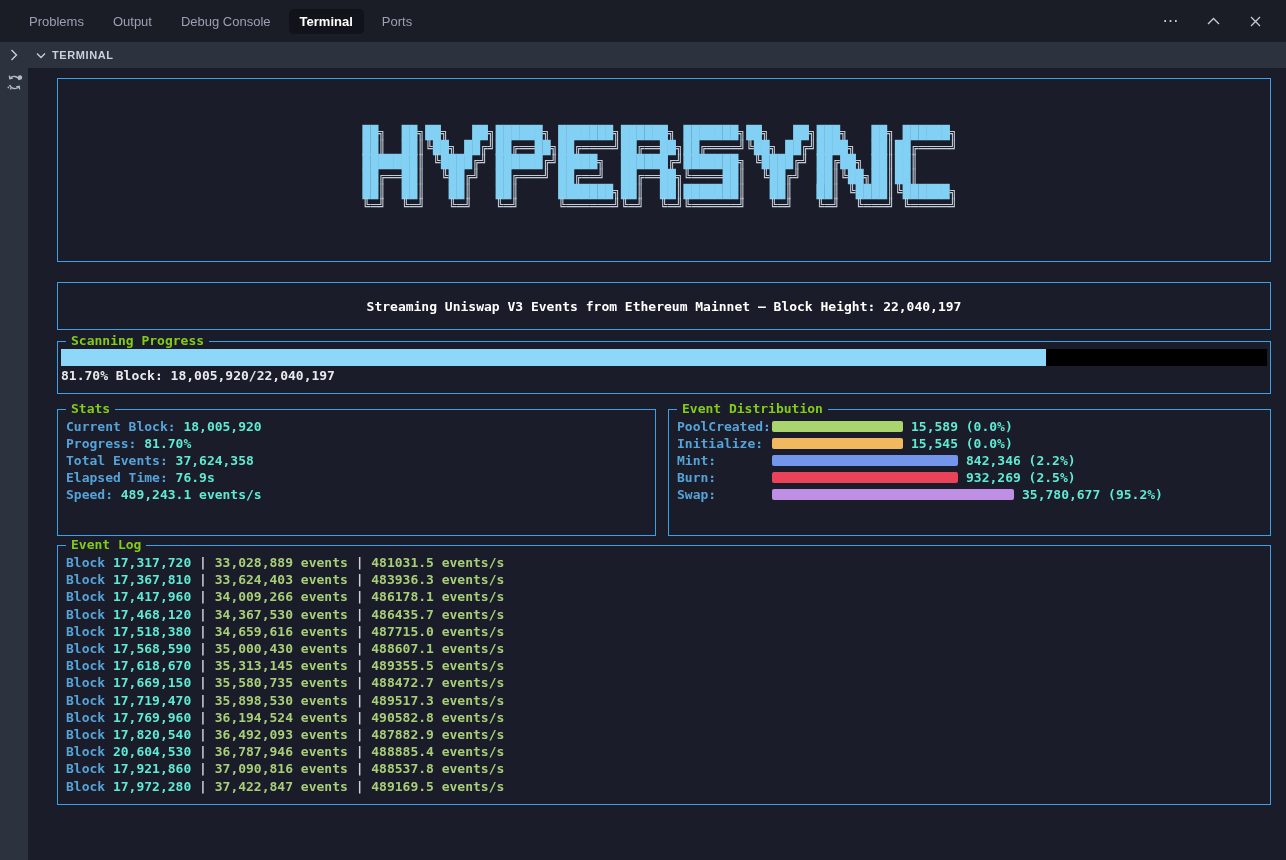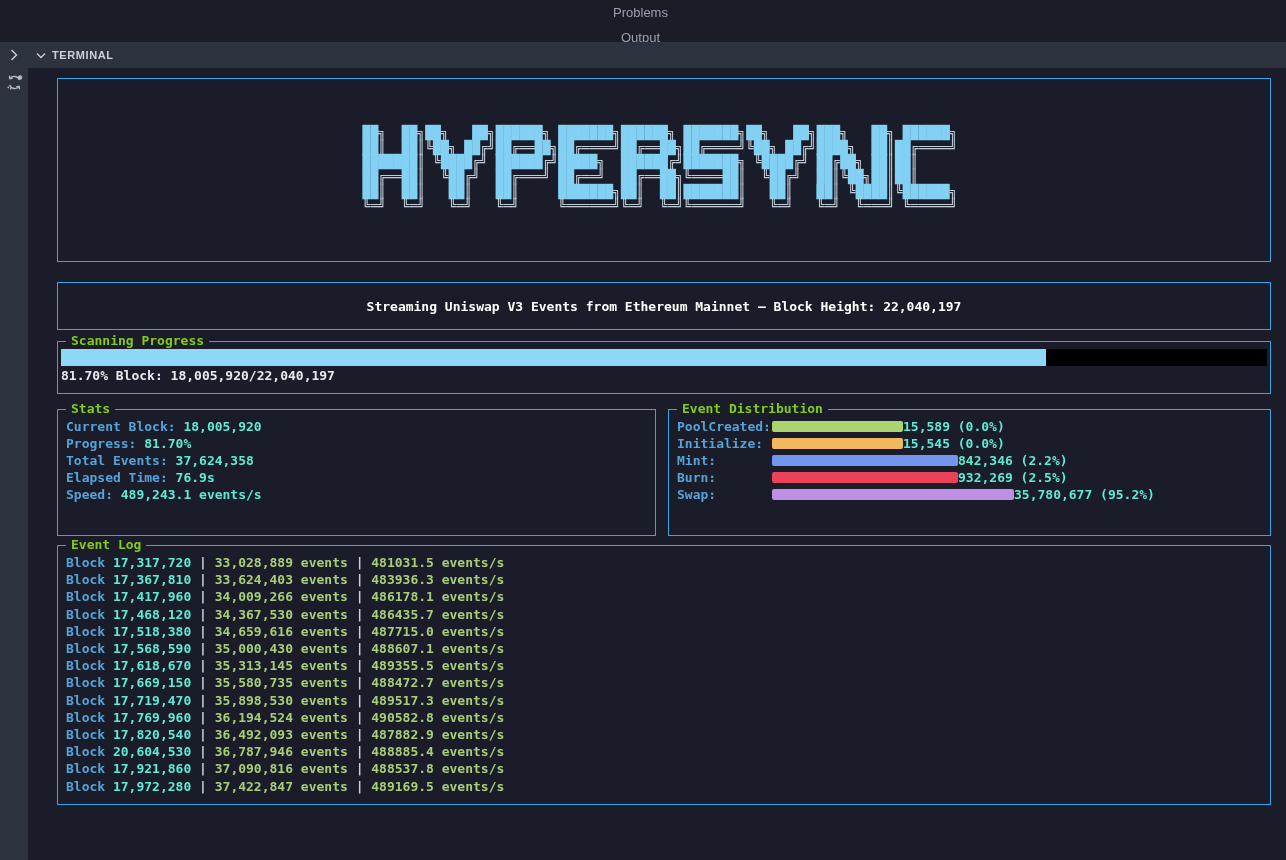--- a/index.html
+++ b/index.html
@@ -1,20 +1,20 @@
 <!DOCTYPE html>
 <html><head>
 <meta charset="utf-8">
 <style>
   * { margin:0; padding:0; box-sizing:border-box; }
   html,body { width:1286px; height:860px; background:#15171f; overflow:hidden; }
   body { font-family:"Liberation Sans", sans-serif; }
 
   
-  .tabbar { height:42px; display:flex; align-items:center; padding:0 16px 0 18px; background:#1a1c26;flex-direction:column; }
+  .tabbar { height:42px; display:flex; align-items:center; padding:0 16px 0 18px; background:#1a1c26; }
   .tab { padding:5px 11px; margin-right:7px; color:#9aa1b2; font-size:13px; border-radius:5px; cursor:default; }
   .tab.active { background:#11131a; color:#ffffff; font-weight:bold; }
   .window-actions { margin-left:auto; display:flex; align-items:center; gap:24px; color:#c6cad2; padding-right:6px; }
   .wa-btn { display:flex; align-items:center; justify-content:center; width:18px; height:18px; }
   .wa-more { font-size:16px; letter-spacing:1px; line-height:10px; }
 
   
   .body-row { display:flex; height:818px; }
   .sidebar { width:28px; background:#2d323f; display:flex; flex-direction:column; align-items:center; flex:none; }
   .sidebar .chev { height:26px; display:flex; align-items:center; }
@@ -49,21 +49,21 @@
 
   
   .stats-box { left:29px; top:341px; width:599px; height:127px; padding:8px 0 0 8px; }
   .dist-box  { left:640px; top:341px; width:603px; height:127px; padding:8px 0 0 8px; }
   .stat-row  { line-height:17px; white-space:pre; }
   .lbl  { color:#55a3d9; }
   .val  { color:#5eead4; }
   .dist-row { display:flex; align-items:center; height:17px; }
   .dist-row .lbl { width:95px; flex:none; }
   .dbar { height:11px; border-radius:2px; flex:none; }
-  .dist-row .val { white-space:pre; }
+  .dist-row .val { margin-left:8px; white-space:pre; }
 
   
   .log-box { left:29px; top:477px; width:1214px; height:260px; padding:8px 0 0 8px; }
   .log-row { line-height:17.2px; white-space:pre; }
   .green { color:#a8cf78; }
   .sep   { color:#ccd0d8; }
 
   svg { display:block; }
 </style>
 </head>

